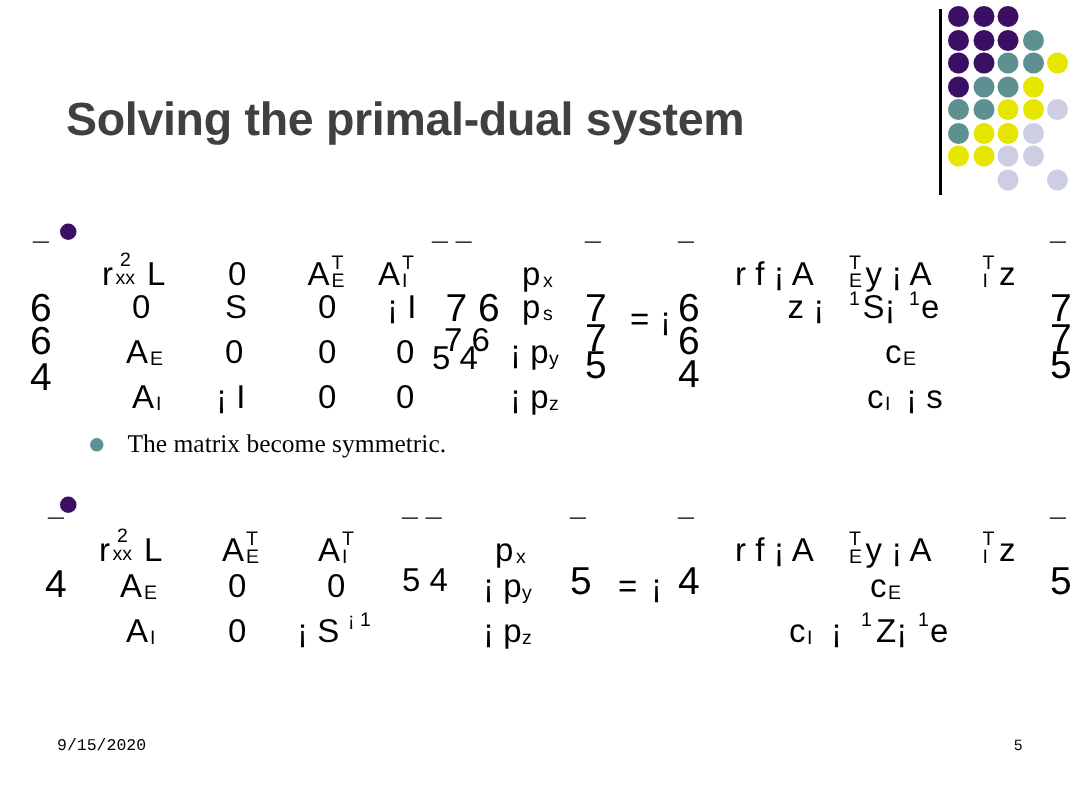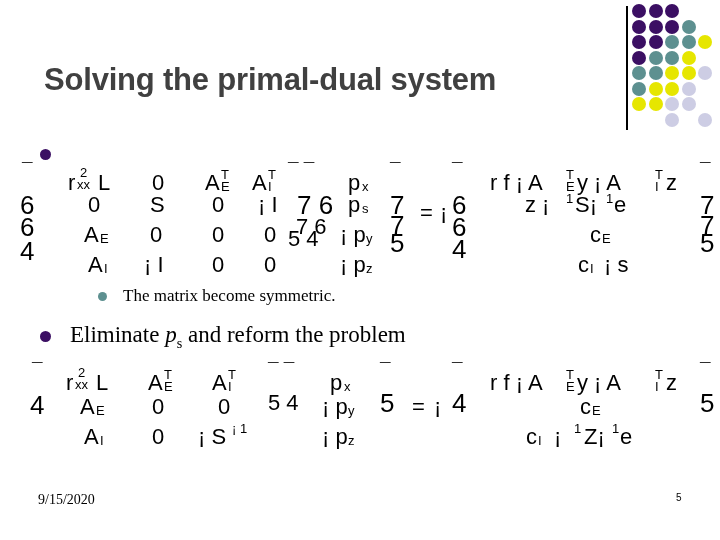--- a/index.html
+++ b/index.html
@@ -63,21 +63,21 @@
 
   .bullet-row {
     display: flex;
     align-items: flex-start;
   }
   .bullet-l1 {
     padding-left: 40px;
     margin-top: 6px;
   }
   .bullet-l2 {
-    padding-left: 98px;
+    padding-left: 60px;
     margin-top: 2px;
   }
   .marker-l1 {
     flex: 0 0 auto;
     width: 11px;
     height: 11px;
     border-radius: 50%;
     background: #3b0f63;
     margin-top: 11px;
     margin-right: 19px;
@@ -130,22 +130,22 @@
   .f26 { font-size: 26px; }
   .f22 { font-size: 22px; }
   .f19 { font-size: 19px; }
   .f13 { font-size: 13px; }
 
   
   #footer-date {
     position: absolute;
     left: 38px;
     top: 492px;
-    font-family: Liberation Serif, serif;
-    font-size: 14px;
+    font-family: Liberation Mono, monospace;
+    font-size: 11px;
     color: #000000;
   }
   #footer-pagenum {
     position: absolute;
     left: 676px;
     top: 492px;
     font-family: "Liberation Sans", sans-serif;
     font-size: 10px;
     color: #000000;
   }
@@ -284,21 +284,20 @@
     <span class="f22" style="position:absolute; left:440px; top:36px;">¡</span>
   </div>
 
   <div class="bullet-row bullet-l2">
     <div class="marker-l2"></div>
     <div class="bullet-text-l2">The matrix become symmetric.</div>
   </div>
 
   <div class="bullet-row bullet-l1" style="margin-top:12px;">
     <div class="marker-l1"></div>
-    <div class="bullet-text-l1"><span>Eliminate </span><i class="var">p</i><sub class="sb">s</sub><span> and reform the problem</span></div>
   </div>
 
   <div class="equation" style="height:95px; margin-top:6px;">
 
     <div class="eq-row">
       <span class="f19" style="left:32px; top:-4px;">¯</span>
       <span class="f22" style="left:66px; top:8px;">r</span>
       <span class="f13" style="left:78px; top:2px;">2</span>
       <span class="f13" style="left:75px; top:14px;">xx</span>
       <span class="f22" style="left:96px; top:8px;">L</span>

